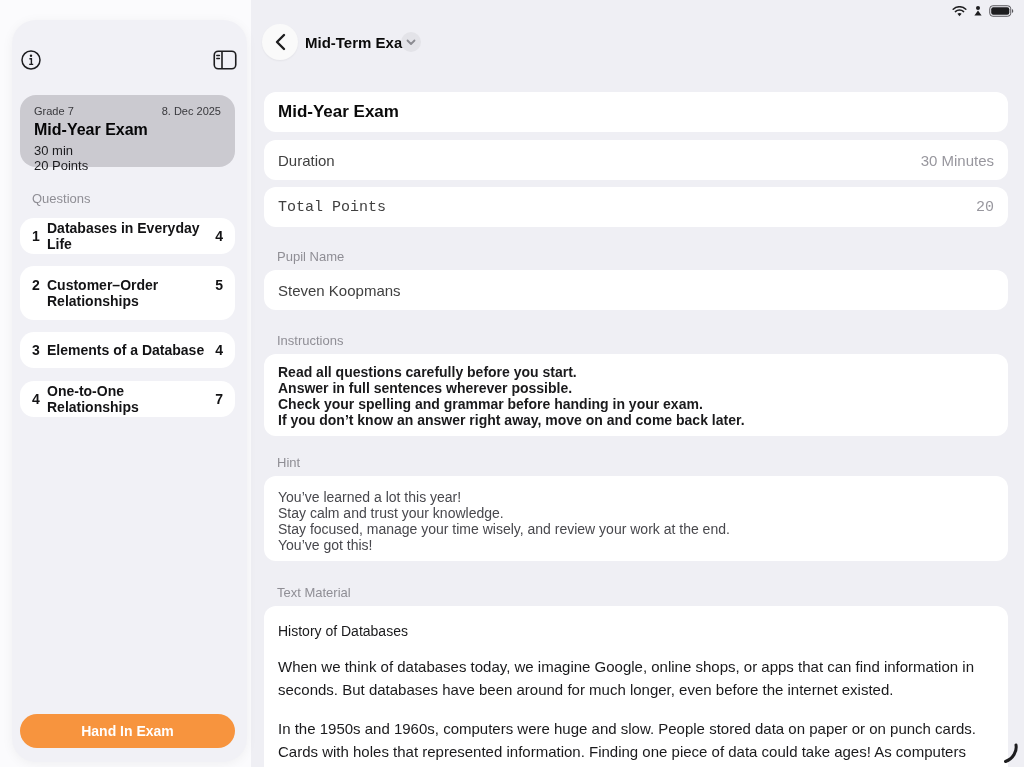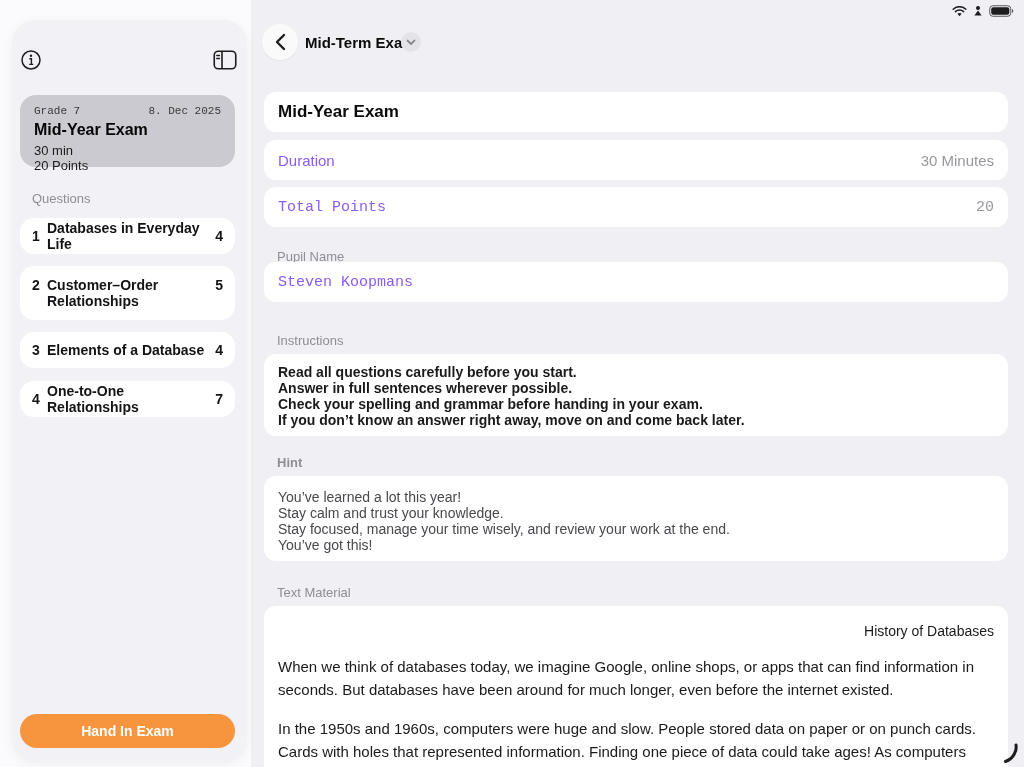--- a/index.html
+++ b/index.html
@@ -36,55 +36,55 @@
     position: absolute; left: 150px; top: 32px; width: 20px; height: 20px;
     background: #e3e3e8; border-radius: 50%;
     display: flex; align-items: center; justify-content: center;
   }
   .field-row {
     position: absolute; left: 13px; width: 744px; height: 40px;
     background: #ffffff; border-radius: 12px;
     display: flex; align-items: center; justify-content: space-between;
     padding: 0 14px;
   }
-  .row-label { font-size: 15px; color: #8b5cf6; }
+  .row-label { font-size: 15px; color: #404040; }
   .row-value { font-size: 15px; color: #98979e; }
   .exam-title-text { font-size: 17px; font-weight: 700; color: #0a0a0a; }
   .section-label {
     position: absolute; left: 26px;
     font-size: 13px; color: #8f8e95;
   }
   .text-card {
     position: absolute; left: 13px; width: 744px;
     background: #ffffff; border-radius: 12px;
     padding: 10px 14px;
     font-size: 14px; line-height: 16px; color: #1a1a1c;
   }
   .hint-card { color: #48484d; line-height: 16px; }
-  .tm-title { margin: 7px 0 16px 0; text-align: right; }
+  .tm-title { margin: 7px 0 16px 0; }
   .tm-para { margin: 0 0 16px 0; line-height: 23px; font-size: 15px; }
   .instr-line, .hint-line { display: block; }
   .partial-spinner { position: absolute; left: 996px; top: 740px; }
   
   .sidebar {
     position: absolute; left: 12px; top: 20px; width: 235px; height: 742px;
     background: #f1f1f6; border-radius: 24px;
     box-shadow: 0 2px 12px rgba(0,0,0,0.05);
   }
   .sb-header-icon { position: absolute; top: 29px; cursor: default; }
   .sb-info { left: 8px; }
   .sb-toggle { left: 201px; }
   .exam-card {
     position: absolute; left: 8px; top: 75px; width: 215px; height: 72px;
     background: #cbcad0; border-radius: 16px;
     padding: 10px 14px 9px 14px;
   }
   .exam-card .meta-row {
     display: flex; justify-content: space-between;
-    font-size: 11px; color: #39393d; font-family: Liberation Mono, monospace;
+    font-size: 11px; color: #39393d;
   }
   .exam-card .card-title {
     font-size: 16px; font-weight: 700; color: #050506; margin: 4px 0 4px 0;
   }
   .exam-card .bottom-row {
     display: flex; justify-content: space-between;
     font-size: 13px; color: #1c1c1f; flex-direction: column;
   }
   .questions-label {
     position: absolute; left: 20px; top: 171px;
@@ -166,33 +166,33 @@
     <span class="row-label">Duration</span>
     <span class="row-value">30 Minutes</span>
   </div>
 
   <div class="field-row" style="top: 187px; font-family: Liberation Mono, monospace;">
     <span class="row-label">Total Points</span>
     <span class="row-value">20</span>
   </div>
 
   <div class="section-label" style="top: 249px;">Pupil Name</div>
-  <div class="field-row" style="top: 262px; font-family: Liberation Mono, monospace;">
+  <div class="field-row" style="top: 270px;">
     <span class="row-label">Steven Koopmans</span>
   </div>
 
   <div class="section-label" style="top: 333px;">Instructions</div>
   <div class="text-card" style="top: 354px; height: 82px; font-weight: bold;">
     <span class="instr-line">Read all questions carefully before you start.</span>
     <span class="instr-line">Answer in full sentences wherever possible.</span>
     <span class="instr-line">Check your spelling and grammar before handing in your exam.</span>
     <span class="instr-line">If you don’t know an answer right away, move on and come back later.</span>
   </div>
 
-  <div class="section-label" style="top: 455px; font-weight: bold;">Hint</div>
+  <div class="section-label" style="top: 455px;">Hint</div>
   <div class="text-card hint-card" style="top: 476px; height: 85px; padding-top: 13px;">
     <span class="hint-line">You’ve learned a lot this year!</span>
     <span class="hint-line">Stay calm and trust your knowledge.</span>
     <span class="hint-line">Stay focused, manage your time wisely, and review your work at the end.</span>
     <span class="hint-line">You’ve got this!</span>
   </div>
 
   <div class="section-label" style="top: 585px;">Text Material</div>
   <div class="text-card" style="top: 606px; height: 200px;">
     <div class="tm-title">History of Databases</div>

